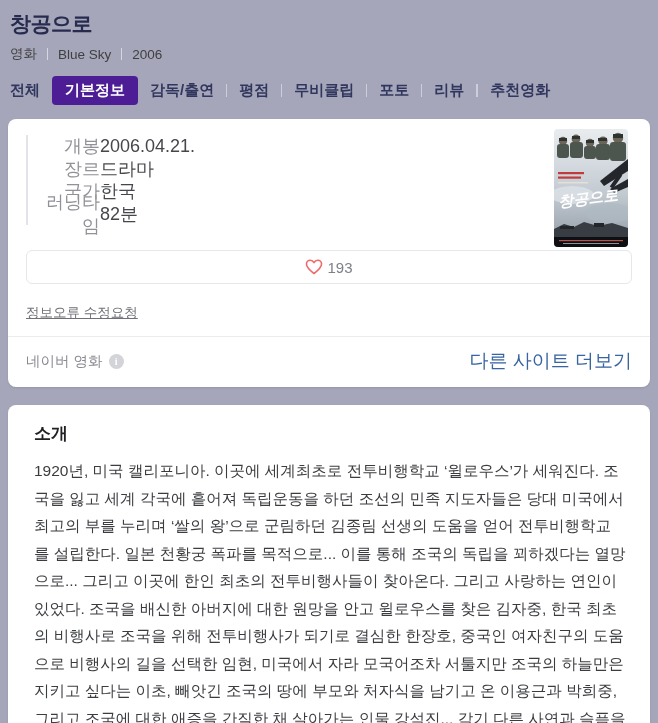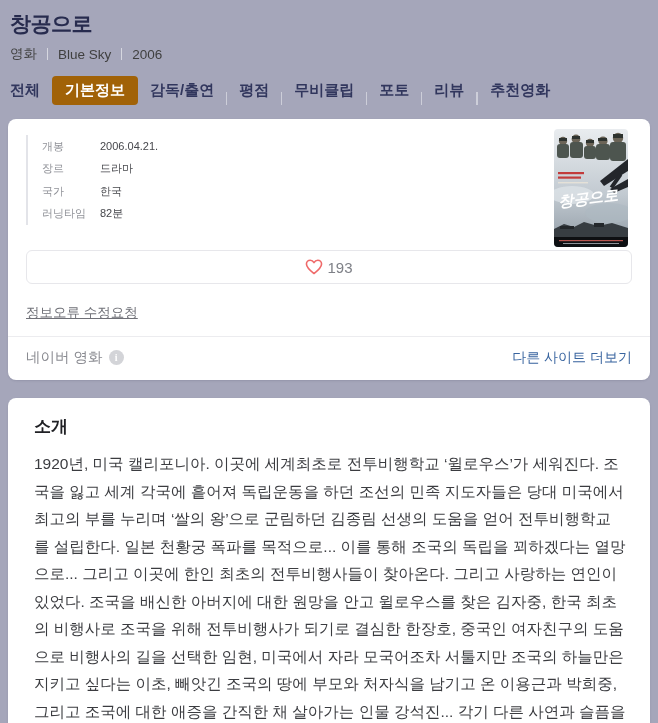--- a/index.html
+++ b/index.html
@@ -8,39 +8,39 @@
     background:#a5a6ba;
     font-family:"Liberation Sans","DejaVu Sans",sans-serif;
     -webkit-font-smoothing:antialiased;
   }
   
   .page-header { padding:10px 10px 0 10px; }
   .title { font-size:21px; font-weight:bold; color:#272b4e; letter-spacing:-0.5px; }
   .meta { margin-top:7px; font-size:13.5px; color:#404040; display:flex; align-items:center; }
   .meta .sep { width:1px; height:12px; background:rgba(255,255,255,.55); margin:0 10px; display:inline-block; }
   
-  .tabs { margin-top:13px; display:flex; align-items:flex-end; }
+  .tabs { margin-top:13px; display:flex; align-items:center; }
   .tab {
     font-size:15px; font-weight:bold; color:#31365d;
     padding:5px 12px; border-radius:4px; cursor:pointer; white-space:nowrap;
   }
   .tab:first-child { padding-left:0; }
-  .tab.selected { background:#a16207; color:#ffffff; padding:5px 13px; }
+  .tab.selected { background:#4c1d95; color:#ffffff; padding:5px 13px; }
   .tab-sep { width:1px; height:13px; background:rgba(255,255,255,.45); flex:0 0 auto; }
   
   .card {
     background:#ffffff; border-radius:8px; margin:0 8px;
     box-shadow:0 1px 2px rgba(60,60,90,.15);
   }
   .card1 { margin-top:14px; }
   .card2 { margin-top:18px; height:340px; }
   
   .info { position:relative; padding:16px 20px 0 18px; }
   .info-list { border-left:2px solid #e3e4e9; padding-left:14px; }
-  .info-row { display:flex; align-items:center; height:22.5px; font-size:11px; }
+  .info-row { display:flex; align-items:center; height:22.5px; font-size:18px;text-align:right; }
   .info-label { color:#909298; width:58px; flex:0 0 auto; }
   .info-value { color:#46474c; }
   .poster {
     position:absolute; top:10px; right:22px; width:74px; height:118px;
     border-radius:4px; overflow:hidden; display:block; cursor:pointer;
   }
   
   .like-btn {
     margin:25px 18px 0; height:34px; width:calc(100% - 36px);
     background:#fff; border:1px solid #e7e7eb; border-radius:6px;
@@ -57,21 +57,21 @@
     display:flex; align-items:center; justify-content:space-between;
     padding:11px 18px 13px 18px;
     text-align:right;
   }
   .source-wrap { display:flex; align-items:center; gap:6px; font-size:14.5px; color:#8a8b91; }
   .info-icon {
     width:15px; height:15px; border-radius:50%; background:#d3d4d8; color:#fff;
     font-size:10px; font-weight:bold; display:inline-flex; align-items:center;
     justify-content:center; font-family:"Liberation Serif",serif; cursor:pointer;
   }
-  .more-link { font-size:14px; color:#38649f; cursor:pointer; text-decoration:none; }
+  .more-link { font-size:19px; color:#38649f; cursor:pointer; text-decoration:none; }
   
   .card2 { padding:17px 24px 24px 26px; }
   .syn-heading { font-size:17px; font-weight:bold; color:#202125; }
   .syn-body {
     margin-top:12px; font-size:15.5px; line-height:27.5px; color:#3b3c40;
     word-break:break-all; text-align:left;
   }
 </style>
 </head>
 <body>

